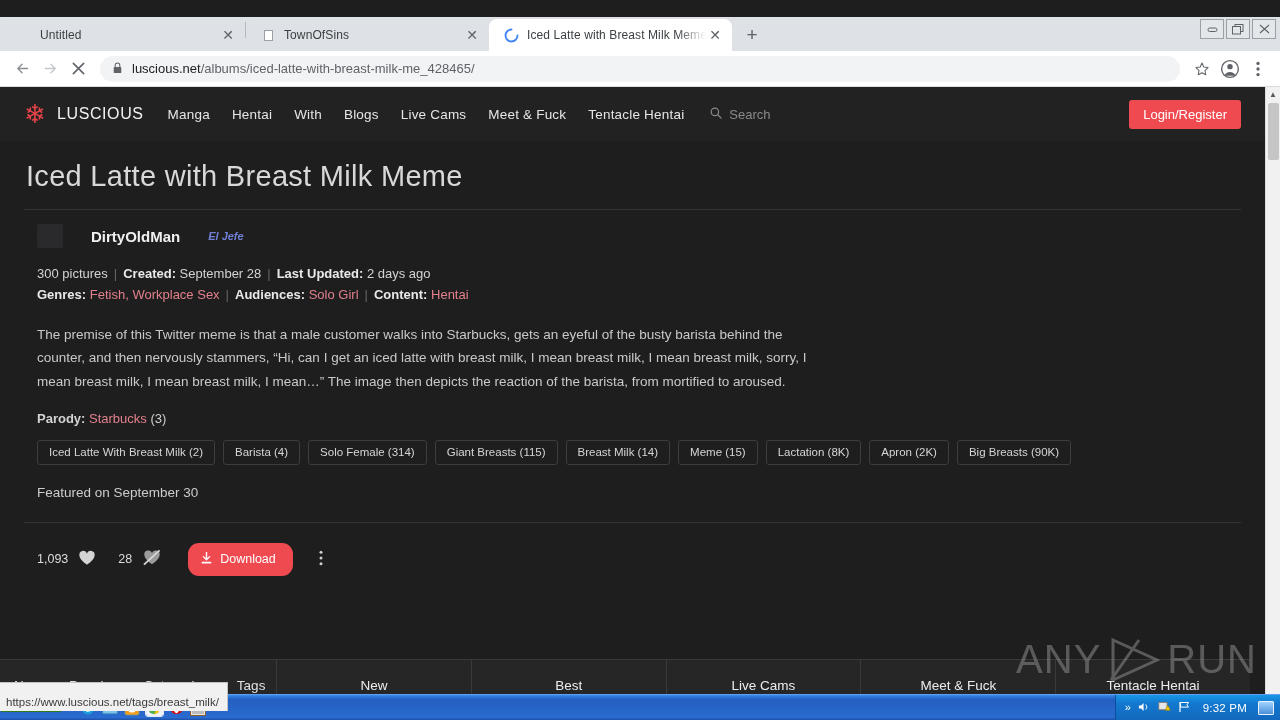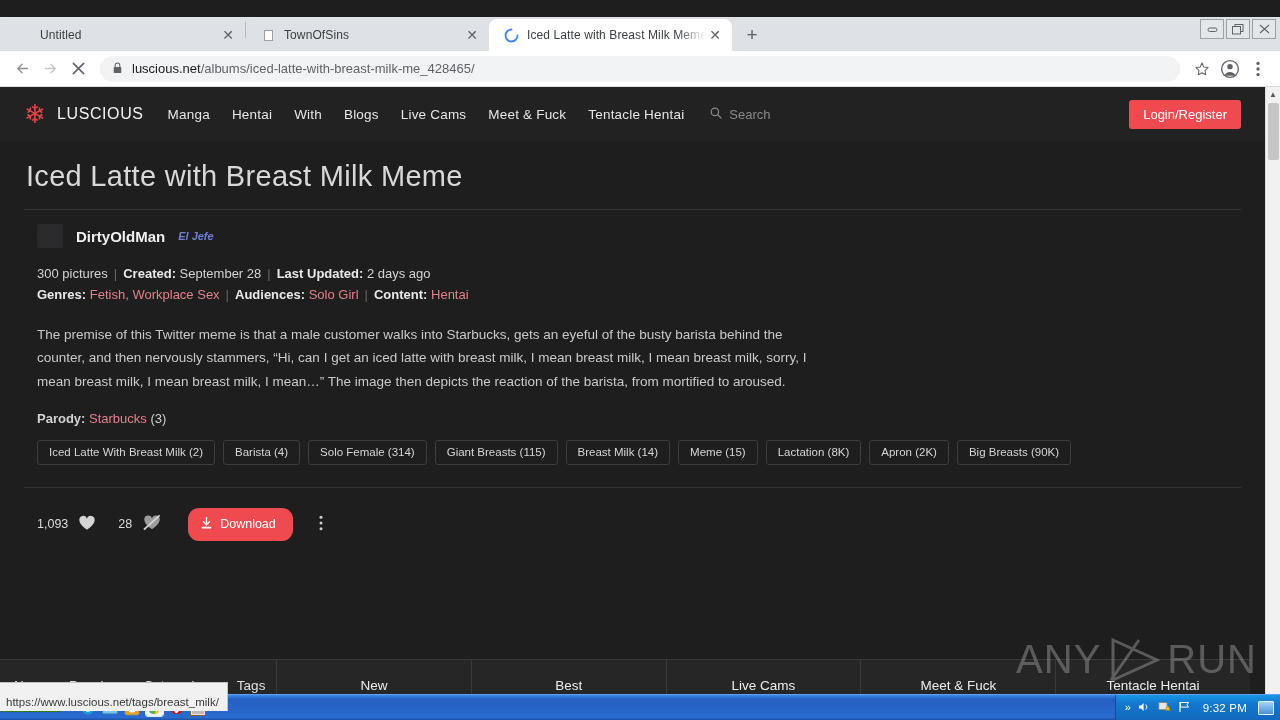--- a/index.html
+++ b/index.html
@@ -174,21 +174,21 @@
   #album-title {
     color: #d8d8d8;
     font-size: 29px;
     font-weight: 400;
     letter-spacing: .3px;
     padding: 19px 0 16px 2px;
   }
   .hr { height: 1px; background: #343434; }
 
   #author-row {
-    display: flex; align-items: center; gap: 13px;
+    display: flex; align-items: center; gap: 28px;
     padding: 14px 0 0 13px;
   }
   #author-row .avatar {
     width: 26px; height: 24px; background: #2a2a2c; border-radius: 2px;
   }
   #author-row .author-name { color: #f0f0f0; font-size: 15px; font-weight: bold; }
   #author-row .author-rank { color: #6f7fd6; font-size: 11px; font-style: italic; font-weight: bold; }
 
   #meta { padding: 16px 0 0 13px; line-height: 1.58; }
   .meta-line { font-size: 13px; color: #cfcfcf; }
@@ -555,20 +555,21 @@
           <span class="tag">Barista (4)</span>
           <span class="tag">Solo Female (314)</span>
           <span class="tag">Giant Breasts (115)</span>
           <span class="tag">Breast Milk (14)</span>
           <span class="tag">Meme (15)</span>
           <span class="tag">Lactation (8K)</span>
           <span class="tag">Apron (2K)</span>
           <span class="tag">Big Breasts (90K)</span>
         </div>
 
+        <div id="featured">Featured on September 30</div>
 
         <div class="hr" id="hr2"></div>
 
         <div id="actions">
           <span class="cnt">1,093</span>
           <span class="ico">
             <svg width="18" height="16" viewBox="0 0 20 18">
                 <path d="M10 16.5S1.4 11 1.4 5.9A4.4 4.4 0 0 1 10 4.2a4.4 4.4 0 0 1 8.6 1.7C18.6 11 10 16.5 10 16.5z" fill="#d4d4d4"></path>
               </svg>
           </span>

